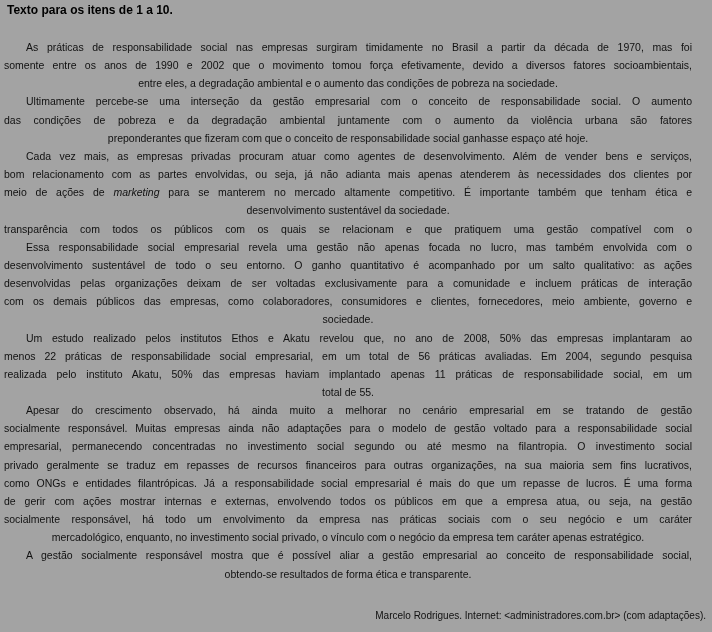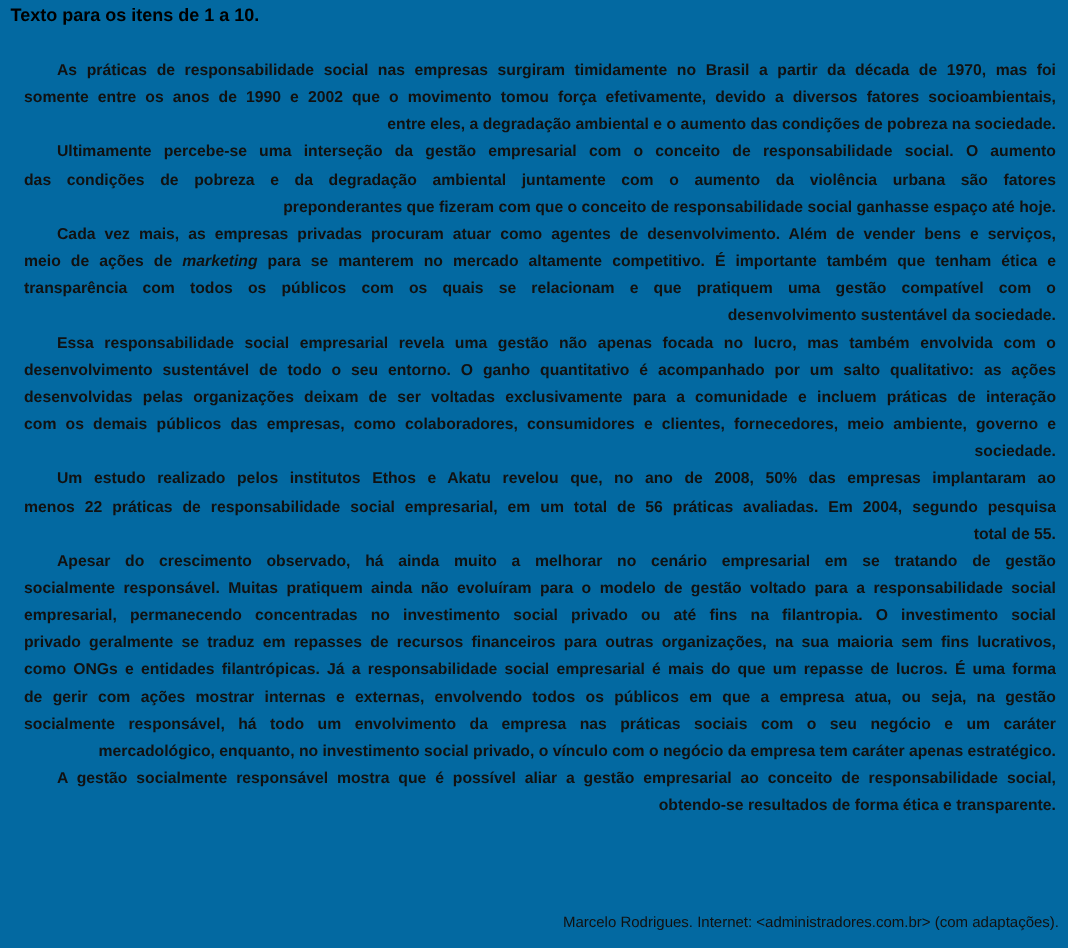--- a/index.html
+++ b/index.html
@@ -1,34 +1,34 @@
 <!DOCTYPE html>
 <html><head>
 <meta charset="utf-8">
 <style>
   * { margin: 0; padding: 0; box-sizing: border-box; }
   html, body { background: #ffffff; }
   body {
     width: 712px; height: 632px; position: relative; overflow: hidden;
     font-family: "Liberation Sans", sans-serif; color: #111111;
   }
-  .page { position: absolute; inset: 0; background: #0369a1; }
+  .page { position: absolute; inset: 0; background: #a3a3a3; }
   .title {
     position: absolute; left: 7px; top: 3px;
     font-size: 12px; font-weight: bold; color: #000000;
     white-space: nowrap;
   }
   .textbody {
-    position: absolute; left: 16px; top: 38px; width: 688px; font-weight: bold;
+    position: absolute; left: 4px; top: 38px; width: 688px;
   }
   .line {
     position: relative;
     height: 18.16px; line-height: 18.16px;
     font-size: 10.5px; color: #111111;
-    text-align: right; overflow: hidden;
+    text-align: center; overflow: hidden;
   }
   .line.just { text-align: justify; text-align-last: justify; }
   .line.indent { text-indent: 22px; }
   .line em { font-style: italic; }
   .source {
     position: absolute; right: 6px; top: 610px;
     font-size: 10px; color: #111111; white-space: nowrap; text-align: center;
   }
 </style>
 </head>
@@ -38,34 +38,36 @@
   <div class="title">Texto para os itens de 1 a 10.</div>
 
   <div class="textbody" id="text-body">
       <div class="line just indent"><span>As práticas de responsabilidade social nas empresas surgiram timidamente no Brasil a partir da década de 1970, mas foi</span></div>
       <div class="line just"><span>somente entre os anos de 1990 e 2002 que o movimento tomou força efetivamente, devido a diversos fatores socioambientais,</span></div>
       <div class="line"><span>entre eles, a degradação ambiental e o aumento das condições de pobreza na sociedade.</span></div>
       <div class="line just indent"><span>Ultimamente percebe-se uma interseção da gestão empresarial com o conceito de responsabilidade social. O aumento</span></div>
       <div class="line just"><span>das condições de pobreza e da degradação ambiental juntamente com o aumento da violência urbana são fatores</span></div>
       <div class="line"><span>preponderantes que fizeram com que o conceito de responsabilidade social ganhasse espaço até hoje.</span></div>
       <div class="line just indent"><span>Cada vez mais, as empresas privadas procuram atuar como agentes de desenvolvimento. Além de vender bens e serviços,</span></div>
+      <div class="line just"><span>bom relacionamento com as partes envolvidas, ou seja, já não adianta mais apenas atenderem às necessidades dos clientes por</span></div>
       <div class="line just"><span>meio de ações de <em>marketing</em> para se manterem no mercado altamente competitivo. É importante também que tenham ética e</span></div>
+      <div class="line"><span>desenvolvimento sustentável da sociedade.</span></div>
       <div class="line just"><span>transparência com todos os públicos com os quais se relacionam e que pratiquem uma gestão compatível com o</span></div>
-      <div class="line"><span>desenvolvimento sustentável da sociedade.</span></div>
       <div class="line just indent"><span>Essa responsabilidade social empresarial revela uma gestão não apenas focada no lucro, mas também envolvida com o</span></div>
       <div class="line just"><span>desenvolvimento sustentável de todo o seu entorno. O ganho quantitativo é acompanhado por um salto qualitativo: as ações</span></div>
       <div class="line just"><span>desenvolvidas pelas organizações deixam de ser voltadas exclusivamente para a comunidade e incluem práticas de interação</span></div>
       <div class="line just"><span>com os demais públicos das empresas, como colaboradores, consumidores e clientes, fornecedores, meio ambiente, governo e</span></div>
       <div class="line"><span>sociedade.</span></div>
       <div class="line just indent"><span>Um estudo realizado pelos institutos Ethos e Akatu revelou que, no ano de 2008, 50% das empresas implantaram ao</span></div>
       <div class="line just"><span>menos 22 práticas de responsabilidade social empresarial, em um total de 56 práticas avaliadas. Em 2004, segundo pesquisa</span></div>
+      <div class="line just"><span>realizada pelo instituto Akatu, 50% das empresas haviam implantado apenas 11 práticas de responsabilidade social, em um</span></div>
       <div class="line"><span>total de 55.</span></div>
       <div class="line just indent"><span>Apesar do crescimento observado, há ainda muito a melhorar no cenário empresarial em se tratando de gestão</span></div>
-      <div class="line just"><span>socialmente responsável. Muitas pratiquem ainda não evoluíram para o modelo de gestão voltado para a responsabilidade social</span></div>
-      <div class="line just"><span>empresarial, permanecendo concentradas no investimento social privado ou até fins na filantropia. O investimento social</span></div>
+      <div class="line just"><span>socialmente responsável. Muitas empresas ainda não adaptações para o modelo de gestão voltado para a responsabilidade social</span></div>
+      <div class="line just"><span>empresarial, permanecendo concentradas no investimento social segundo ou até mesmo na filantropia. O investimento social</span></div>
       <div class="line just"><span>privado geralmente se traduz em repasses de recursos financeiros para outras organizações, na sua maioria sem fins lucrativos,</span></div>
       <div class="line just"><span>como ONGs e entidades filantrópicas. Já a responsabilidade social empresarial é mais do que um repasse de lucros. É uma forma</span></div>
       <div class="line just"><span>de gerir com ações mostrar internas e externas, envolvendo todos os públicos em que a empresa atua, ou seja, na gestão</span></div>
       <div class="line just"><span>socialmente responsável, há todo um envolvimento da empresa nas práticas sociais com o seu negócio e um caráter</span></div>
       <div class="line"><span>mercadológico, enquanto, no investimento social privado, o vínculo com o negócio da empresa tem caráter apenas estratégico.</span></div>
       <div class="line just indent"><span>A gestão socialmente responsável mostra que é possível aliar a gestão empresarial ao conceito de responsabilidade social,</span></div>
       <div class="line"><span>obtendo-se resultados de forma ética e transparente.</span></div>
     </div>
 
   <div class="source">Marcelo Rodrigues. Internet: &lt;administradores.com.br&gt; (com adaptações).</div>

